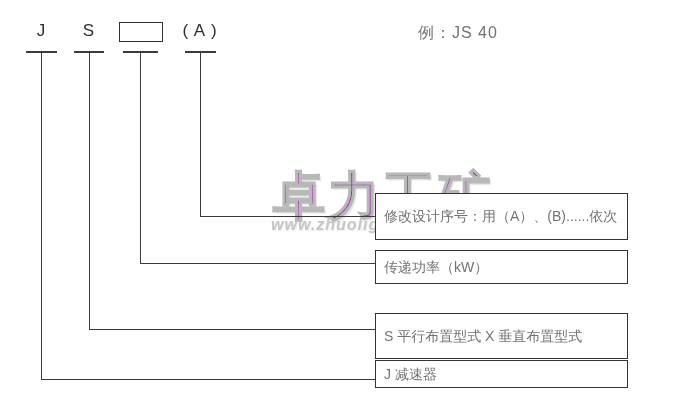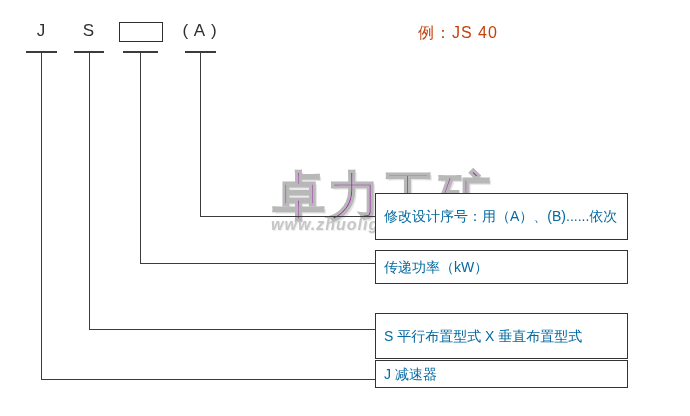--- a/index.html
+++ b/index.html
@@ -31,21 +31,21 @@
     height: 18px;
     border: 1px solid #2f2f2f;
     background: #fff;
     z-index: 3;
   }
   .example {
     position: absolute;
     left: 418px;
     top: 23px;
     font-size: 16px;
-    color: #c2410c;
+    color: #737373;
     letter-spacing: 1px;
     z-index: 3;
     white-space: nowrap;
   }
   
   .tick  { position: absolute; height: 2px; background: #3b3b3b; z-index: 2; }
   .vline { position: absolute; width: 1px;  background: #3b3b3b; z-index: 2; }
   .hline { position: absolute; height: 1px; background: #3b3b3b; z-index: 2; }
   
   .legend-box {
@@ -54,21 +54,21 @@
     width: 253px;
     box-sizing: border-box;
     border: 1px solid #333333;
     background: #ffffff;
     display: flex;
     flex-direction: column;
     justify-content: center;
     padding: 2px 8px;
     font-size: 14px;
     line-height: 19px;
-    color: #0369a1;
+    color: #737373;
     z-index: 3;
     white-space: nowrap;
   }
   
   .wm-brand {
     position: absolute;
     left: 273px;
     top: 162px;
     font-size: 52px;
     font-weight: bold;

